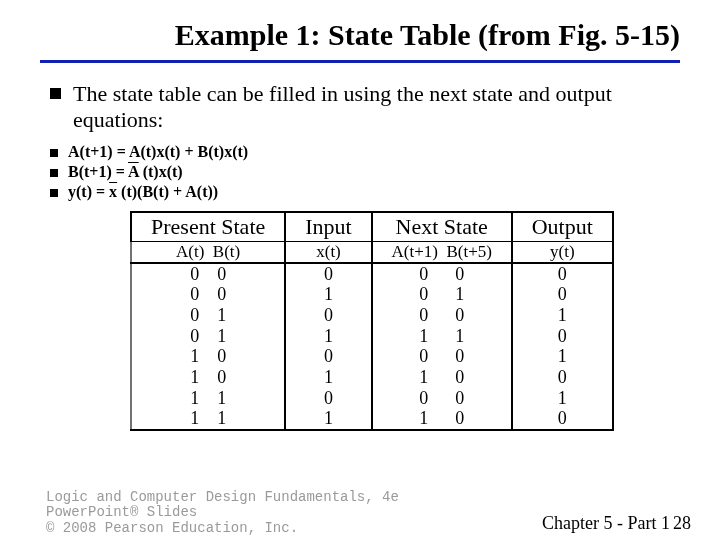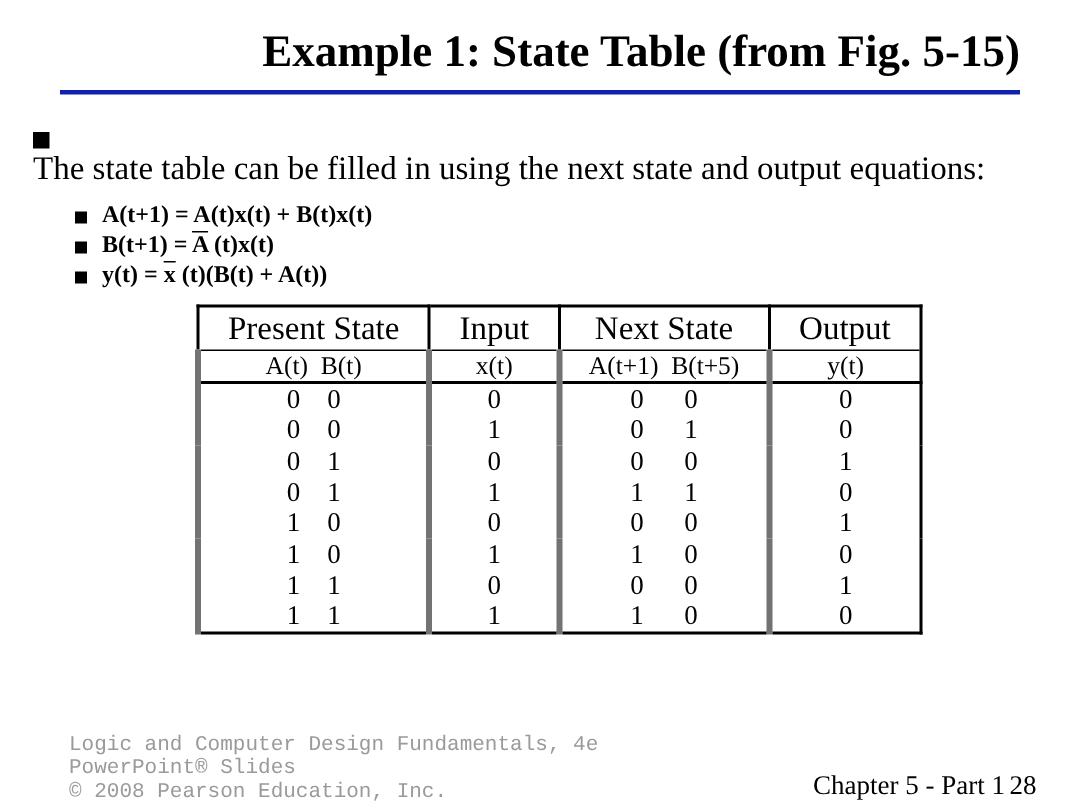--- a/index.html
+++ b/index.html
@@ -19,23 +19,22 @@
     text-align: right;
     padding: 18px 40px 8px 40px;
   }
   .rule {
     height: 3px;
     background: #1020b0;
     margin: 0 40px 18px 40px;
   }
   .bullet-main {
     display: flex;
-    padding: 0 50px 10px 22px;
+    padding: 0 50px 10px 50px;
     font-size: 22px;
-    flex-direction: column;
   }
   .bullet-main .sq {
     width: 11px;
     height: 11px;
     background: #000;
     margin: 7px 12px 0 0;
     flex: none;
   }
   .bullet-sub {
     display: flex;
@@ -63,21 +62,21 @@
     font-family: "Times New Roman", Times, serif;
     font-size: 22px;
     font-weight: normal;
     border: 2px solid #000;
     border-bottom: 1px solid #000;
     padding: 1px 19px;
     text-align: center;
     white-space: nowrap;
   }
   table.state td {
-    border-left: 4px solid #737373;
+    border-left: 2px solid #737373;
     border-right: 2px solid #000;
     font-size: 18px;
     text-align: center;
     padding: 0 4px;
     line-height: 1.15;
   }
   table.state tr.sub td {
     font-size: 17px;
     border-top: none;
   }

